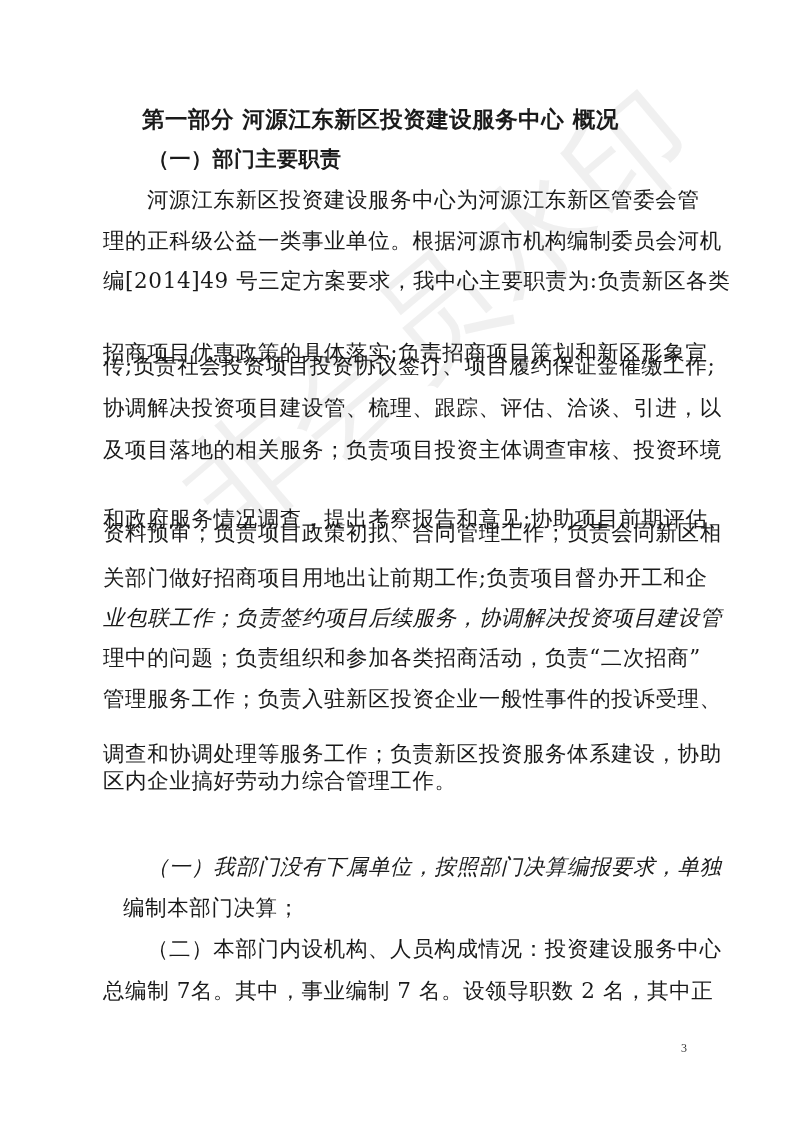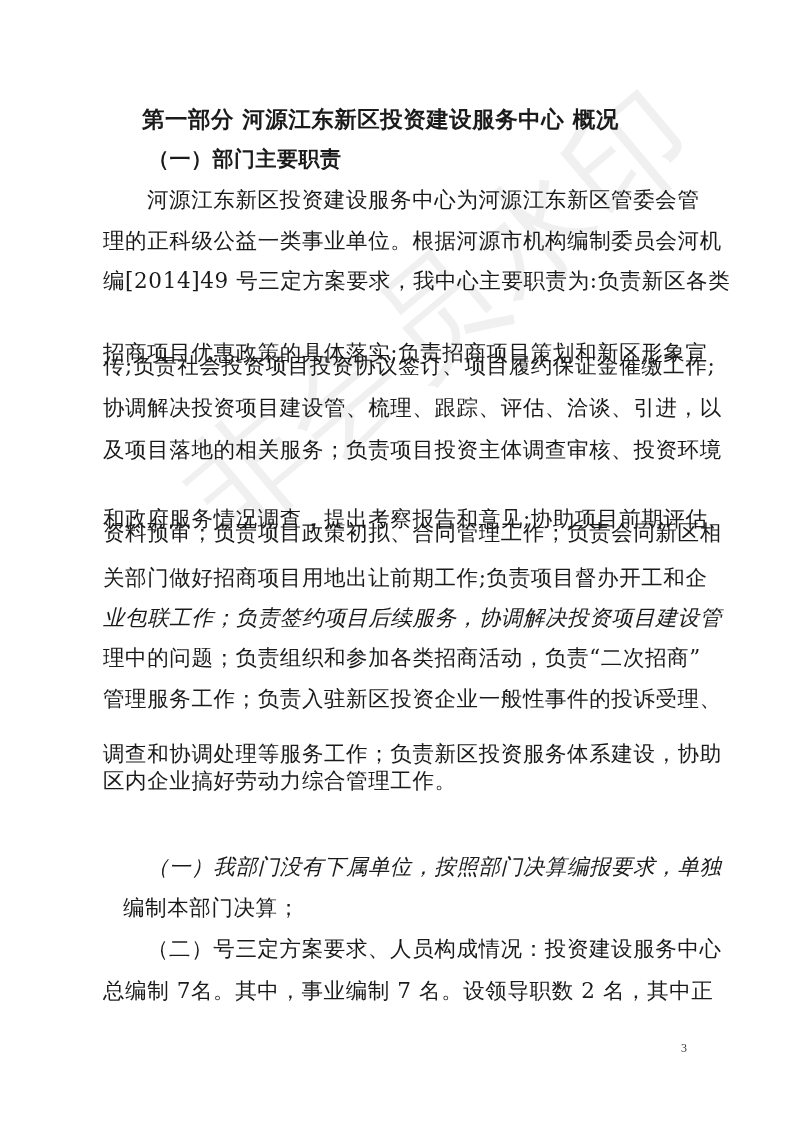--- a/index.html
+++ b/index.html
@@ -99,17 +99,17 @@
   <div class="line" style="top:563px;">关部门做好招商项目用地出让前期工作;负责项目督办开工和企</div>
   <div class="line" style="top:603px;font-style:italic;">业包联工作；负责签约项目后续服务，协调解决投资项目建设管</div>
   <div class="line" style="top:643px;">理中的问题；负责组织和参加各类招商活动，负责“二次招商”</div>
   <div class="line" style="top:684px;">管理服务工作；负责入驻新区投资企业一般性事件的投诉受理、</div>
   <div class="line" style="top:725px;margin-top:14px;">调查和协调处理等服务工作；负责新区投资服务体系建设，协助</div>
   <div class="line" style="top:766px;">区内企业搞好劳动力综合管理工作。</div>
 
 
   <div class="line indent" style="top:852px;font-style:italic;">（一）我部门没有下属单位，按照部门决算编报要求，单独</div>
   <div class="line" style="top:893px;margin-left:20px;">编制本部门决算；</div>
-  <div class="line indent" style="top:934px;">（二）号三定方案要求、人员构成情况：投资建设服务中心</div>
+  <div class="line indent" style="top:934px;">（二）本部门内设机构、人员构成情况：投资建设服务中心</div>
   <div class="line" style="top:976px;">总编制 7名。其中，事业编制 7 名。设领导职数 2 名，其中正</div>
 
   <div class="page-number">3</div>
 </div>
 
 </body></html>

